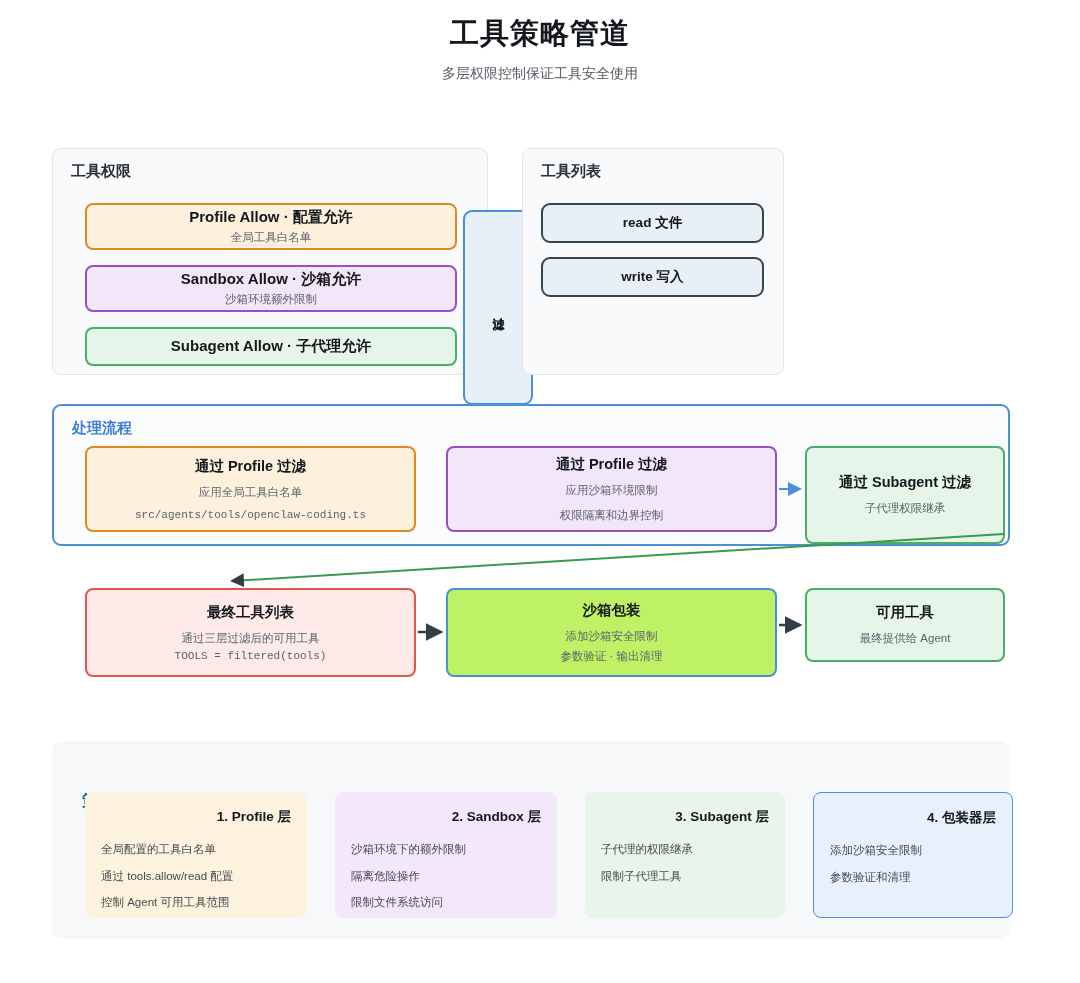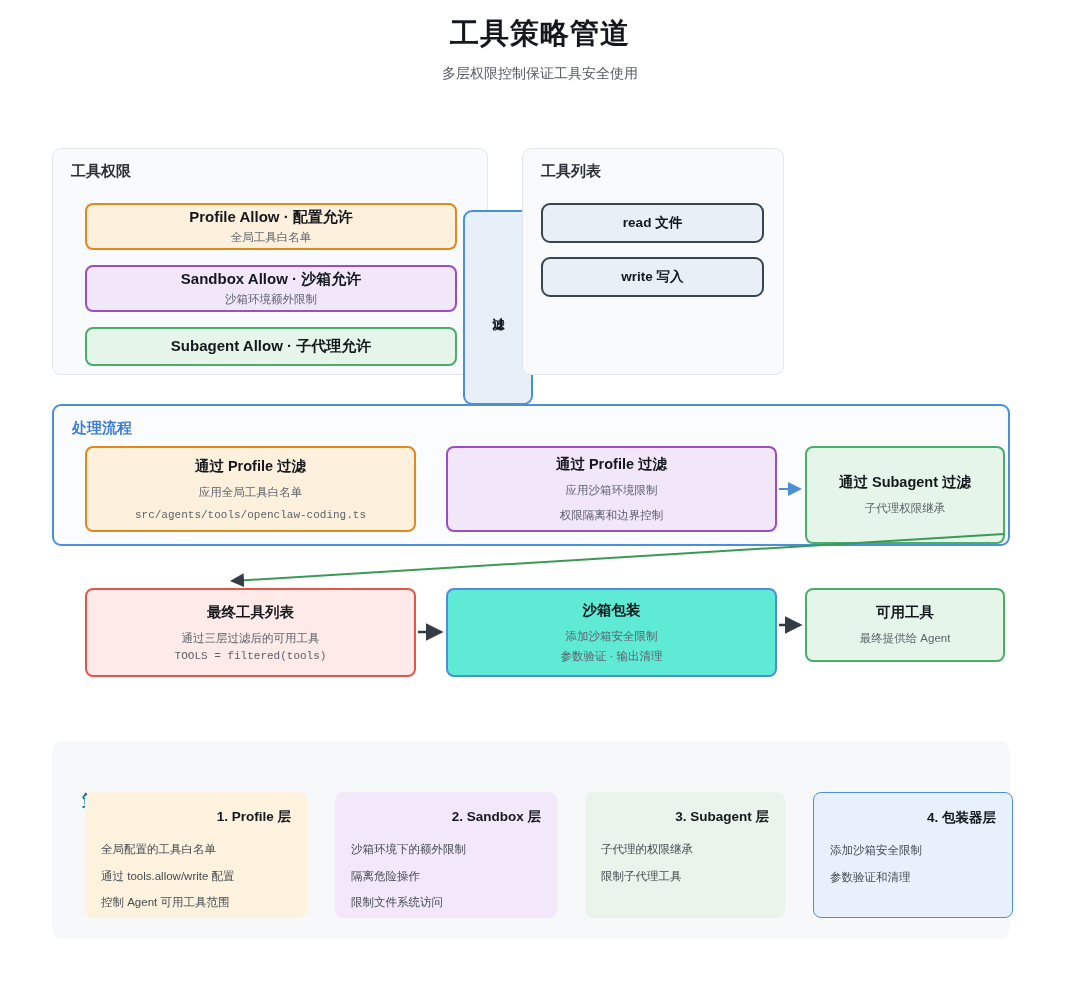--- a/index.html
+++ b/index.html
@@ -49,21 +49,21 @@
     border-width:2px; border-style:solid;
     display:flex; flex-direction:column;
     align-items:center; justify-content:center;
   }
   .allowbox .bx-title{font-size:15px;font-weight:bold;color:#14181d;line-height:1.25;}
   .allowbox .bx-sub{font-size:11.5px;color:#5c636b;margin-top:3px;line-height:1.3;}
   .c-orange{background:#fdf1dd;border-color:#e0891f;}
   .c-purple{background:#f2e6f9;border-color:#9a4fc4;}
   .c-green {background:#e6f5e9;border-color:#4aae6a;}
   .c-red   {background:#fdeae9;border-color:#e2574c;}
-  .c-blue  {background:#5eead4;border-color:#4a90d9;}
+  .c-blue  {background:#bef264;border-color:#4a90d9;}
 
   
   .toolitem{
     position:absolute;
     border-radius:9px;
     box-sizing:border-box;
     border:2px solid #36454f;
     background:#e8eff5;
     display:flex;align-items:center;justify-content:center;
     font-size:13.5px;font-weight:bold;color:#14181d;
@@ -233,21 +233,21 @@
     <line x1="779" y1="625" x2="800" y2="625" stroke="#333b44" stroke-width="2.5" marker-end="url(#ah-dark)"></line>
   </svg>
 
   <div class="order-panel" style="left:52px; top:741px; width:958px; height:198px;">
     <div class="order-title">策略执行顺序</div>
   </div>
 
   <div class="ordercard oc-orange" style="left:85px; top:792px; width:222px; height:126px;">
     <div class="oc-title">1. Profile 层</div>
     <div class="oc-line">全局配置的工具白名单</div>
-    <div class="oc-line">通过 tools.allow/write 配置</div>
+    <div class="oc-line">通过 tools.allow/read 配置</div>
     <div class="oc-line">控制 Agent 可用工具范围</div>
   </div>
 
   <div class="ordercard oc-purple" style="left:335px; top:792px; width:222px; height:126px;">
     <div class="oc-title">2. Sandbox 层</div>
     <div class="oc-line">沙箱环境下的额外限制</div>
     <div class="oc-line">隔离危险操作</div>
     <div class="oc-line">限制文件系统访问</div>
   </div>
 

